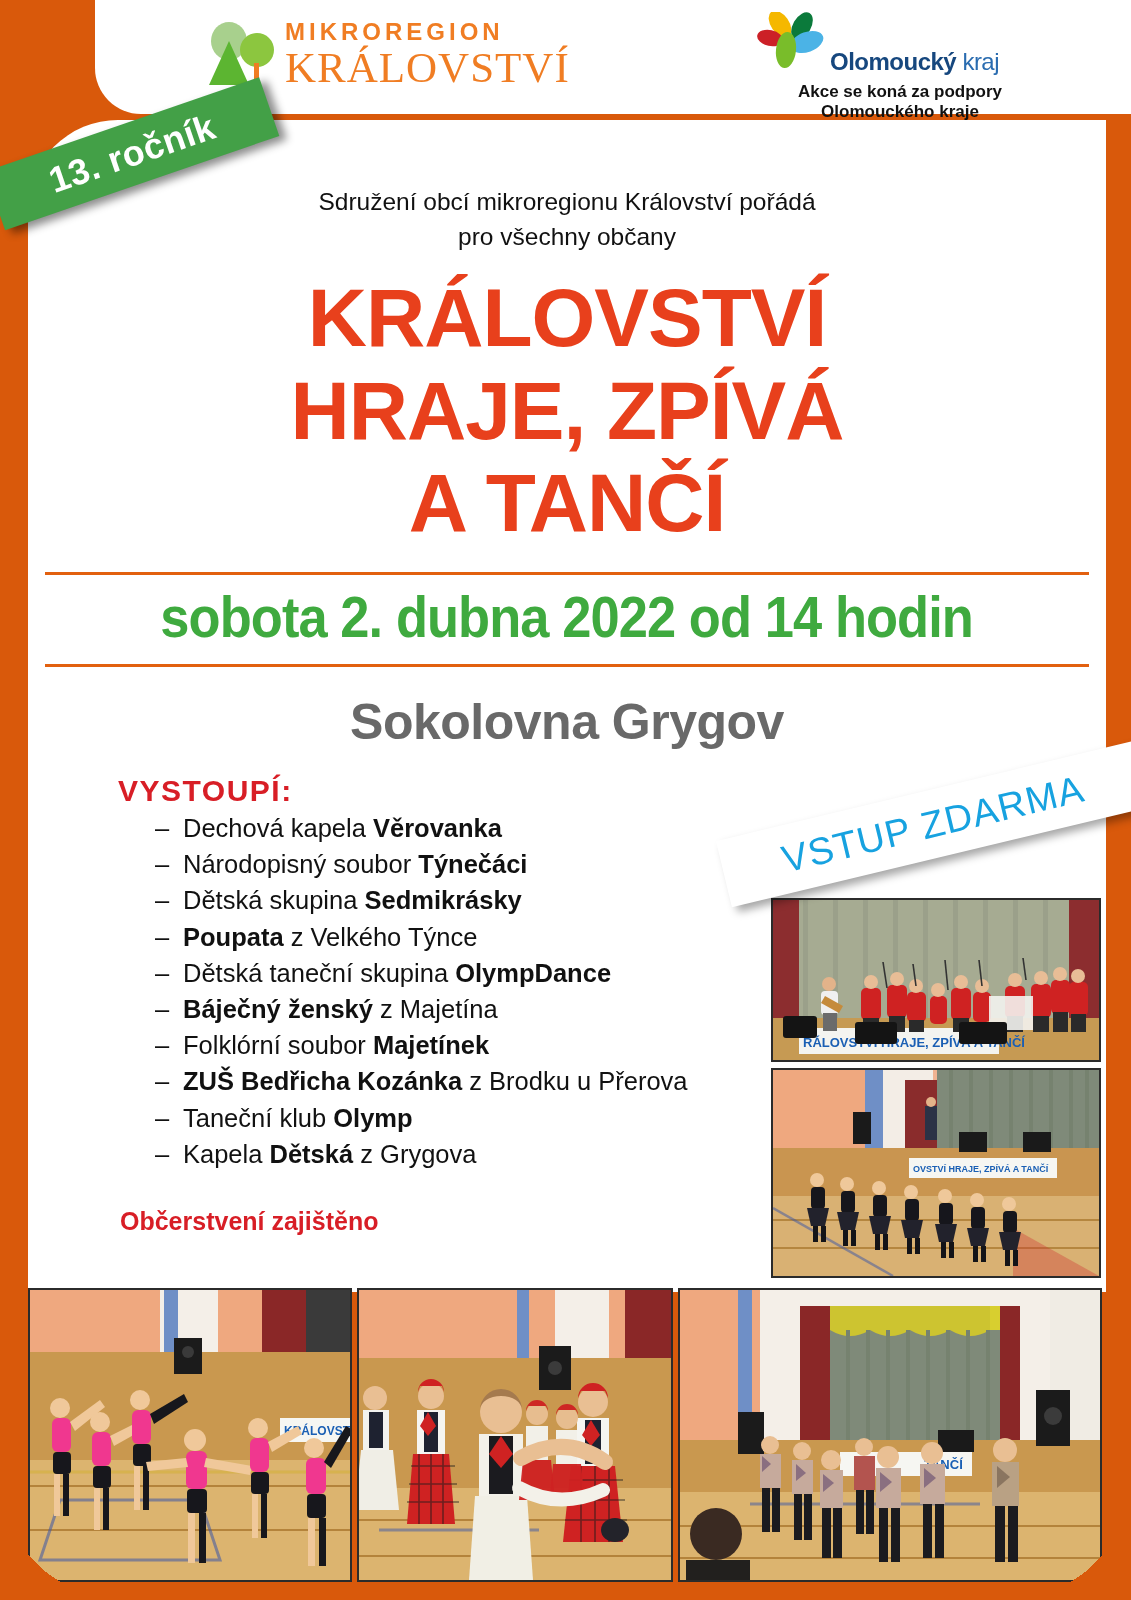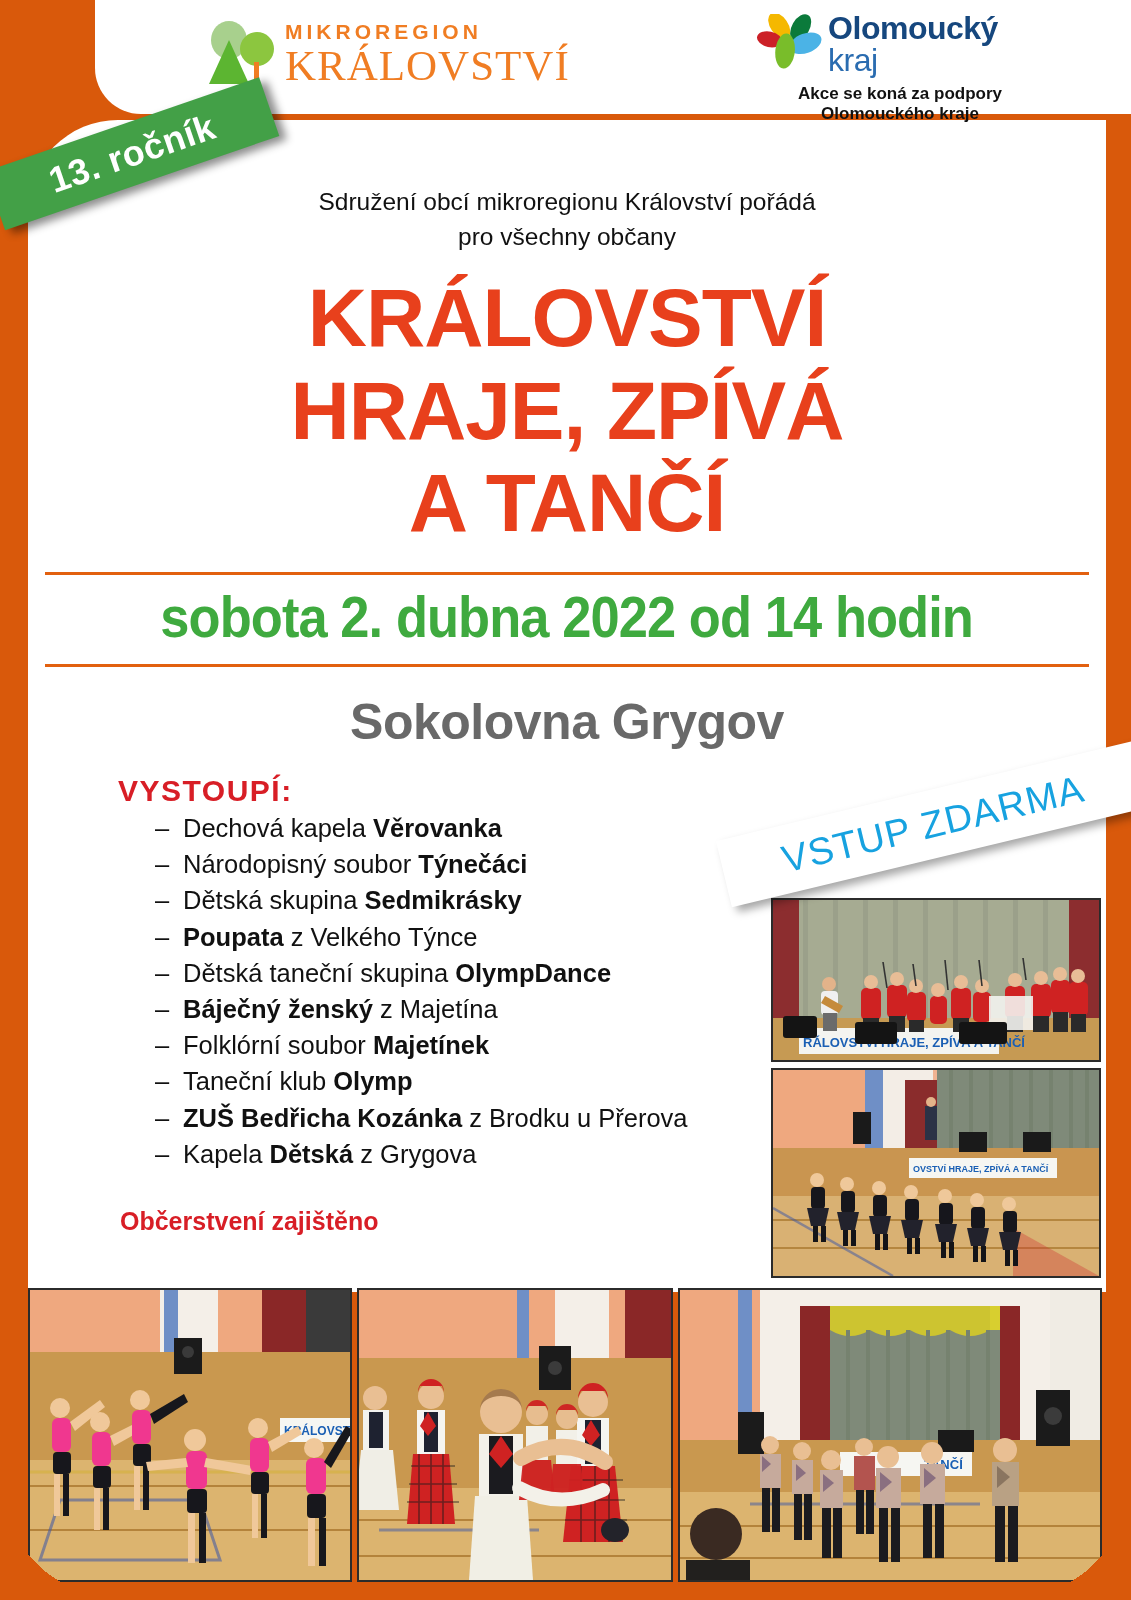--- a/index.html
+++ b/index.html
@@ -21,35 +21,35 @@
     align-items:center;
     z-index:5;
   }
   .logo-mikroregion{
     position:absolute; left:110px; top:20px;
     display:flex; align-items:center; gap:10px;
   }
   .mk-trees{width:70px;height:68px;position:relative;}
   .mk-words{display:flex;flex-direction:column;line-height:1;}
   .mk-top{
-    font-size:21px;letter-spacing:4px;color:#f07d23;font-weight:600;
+    font-size:24px;letter-spacing:4px;color:#f07d23;font-weight:600;
     font-family:"Liberation Sans",sans-serif;
   }
   .mk-main{
     font-size:43px;letter-spacing:1px;color:#f07d23;
     font-family:"Liberation Serif",serif;font-weight:400;
     margin-top:2px;
   }
   .logo-olomouc{
     position:absolute; left:655px; top:12px; width:300px;
   }
   .ol-row{display:flex;align-items:flex-end;gap:6px;}
   .ol-flower{width:74px;height:62px;position:relative;}
   .ol-name{
-    font-size:32px;font-weight:bold;color:#16477e;line-height:1;
+    font-size:24px;font-weight:bold;color:#16477e;line-height:1;
     letter-spacing:-0.5px;
   }
   .ol-name .kraj{font-weight:normal;color:#2a6cb0;}
   .ol-support{
     font-size:17px;font-weight:bold;color:#111;
     margin-top:8px;text-align:center;width:100%;
   }
 
   
   .card{
@@ -230,22 +230,22 @@
 
   <div class="perf-head">VYSTOUPÍ:</div>
   <ul class="perf-list" id="performers-list">
       <li><span class="dash">–</span><span>Dechová kapela </span><b>Věrovanka</b></li>
       <li><span class="dash">–</span><span>Národopisný soubor </span><b>Týnečáci</b></li>
       <li><span class="dash">–</span><span>Dětská skupina </span><b>Sedmikrásky</b></li>
       <li><span class="dash">–</span><b>Poupata</b><span> z Velkého Týnce</span></li>
       <li><span class="dash">–</span><span>Dětská taneční skupina </span><b>OlympDance</b></li>
       <li><span class="dash">–</span><b>Báječný ženský</b><span> z Majetína</span></li>
       <li><span class="dash">–</span><span>Folklórní soubor </span><b>Majetínek</b></li>
+      <li><span class="dash">–</span><b>ZUŠ Bedřicha Kozánka</b><span> z Brodku u Přerova</span></li>
       <li><span class="dash">–</span><span>Taneční klub </span><b>Olymp</b></li>
-      <li><span class="dash">–</span><b>ZUŠ Bedřicha Kozánka</b><span> z Brodku u Přerova</span></li>
       <li><span class="dash">–</span><span>Kapela </span><b>Dětská</b><span> z Grygova</span></li>
     </ul>
 
   <div class="refresh">Občerstvení zajištěno</div>
 
 </div>
 
 <div class="ribbon">
   <span>13. ročník</span>
 </div>

